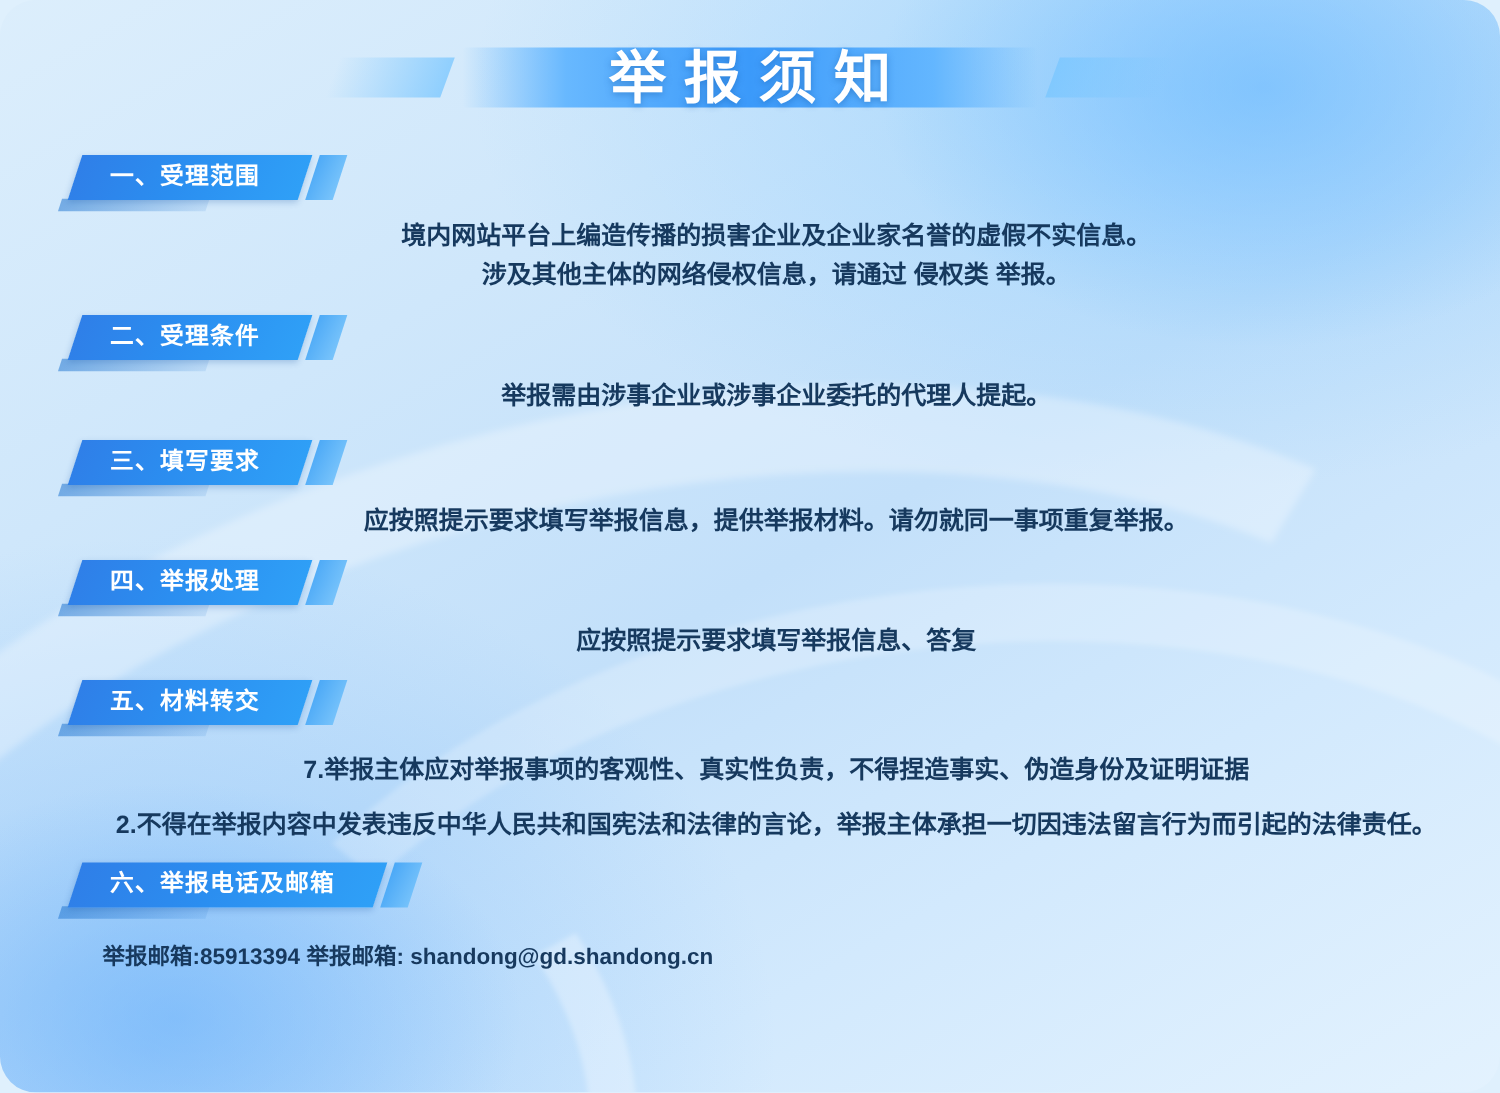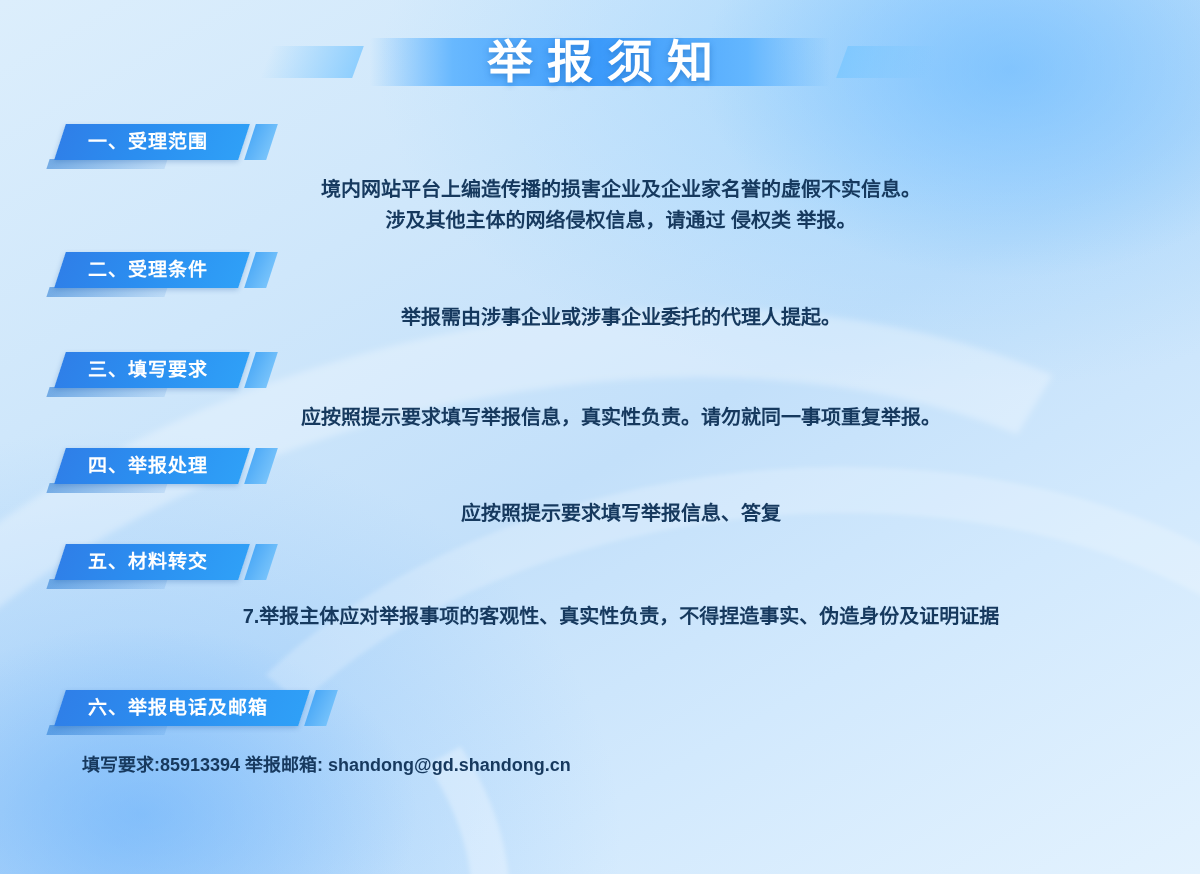--- a/index.html
+++ b/index.html
@@ -16,20 +16,21 @@
 
   .page {
     position: relative;
     width: 1200px;
     height: 874px;
     background:
       radial-gradient(ellipse 900px 520px at 78% 8%, rgba(140,205,255,0.55) 0%, rgba(140,205,255,0) 62%),
       radial-gradient(ellipse 760px 620px at 10% 96%, rgba(120,185,250,0.48) 0%, rgba(120,185,250,0) 66%),
       linear-gradient(150deg, #dceefc 0%, #cfe7fb 28%, #c3e0fa 52%, #d2e9fd 74%, #e3f2fe 100%);
     overflow: hidden;
+    border-radius: 29px;
   }
 
   
   .swoosh {
     position: absolute;
     border-radius: 50%;
     pointer-events: none;
   }
   .swoosh-a {
     width: 1500px; height: 900px;
@@ -238,21 +239,21 @@
 
   <div class="section" id="sec3">
     <div class="ribbon">
       <div class="rib-shadow"></div>
       <div class="rib-main">
         <span>三、填写要求</span>
       </div>
       <div class="rib-tail"></div>
     </div>
     <div class="body-text">
-      <span class="line">应按照提示要求填写举报信息，真实性负责。请勿就同一事项重复举报。</span>
+      <span class="line">应按照提示要求填写举报信息，提供举报材料。请勿就同一事项重复举报。</span>
     </div>
   </div>
 
   <div class="section" id="sec4">
     <div class="ribbon">
       <div class="rib-shadow"></div>
       <div class="rib-main">
         <span>四、举报处理</span>
       </div>
       <div class="rib-tail"></div>
@@ -265,29 +266,30 @@
   <div class="section" id="sec5">
     <div class="ribbon">
       <div class="rib-shadow"></div>
       <div class="rib-main">
         <span>五、材料转交</span>
       </div>
       <div class="rib-tail"></div>
     </div>
     <div class="body-text normal" style="line-height:44px;">
       <span class="line">7.举报主体应对举报事项的客观性、真实性负责，不得捏造事实、伪造身份及证明证据</span>
+      <span class="line">2.不得在举报内容中发表违反中华人民共和国宪法和法律的言论，举报主体承担一切因违法留言行为而引起的法律责任。</span>
     </div>
   </div>
 
   <div class="section" id="sec6">
     <div class="ribbon">
       <div class="rib-shadow"></div>
       <div class="rib-main">
         <span>六、举报电话及邮箱</span>
       </div>
       <div class="rib-tail"></div>
     </div>
     <div class="contact">
-      <span class="line">填写要求:85913394</span>
+      <span class="line">举报邮箱:85913394</span>
       <span class="line">举报邮箱: shandong@gd.shandong.cn</span>
     </div>
   </div>
 </div>
 
 </body></html>

